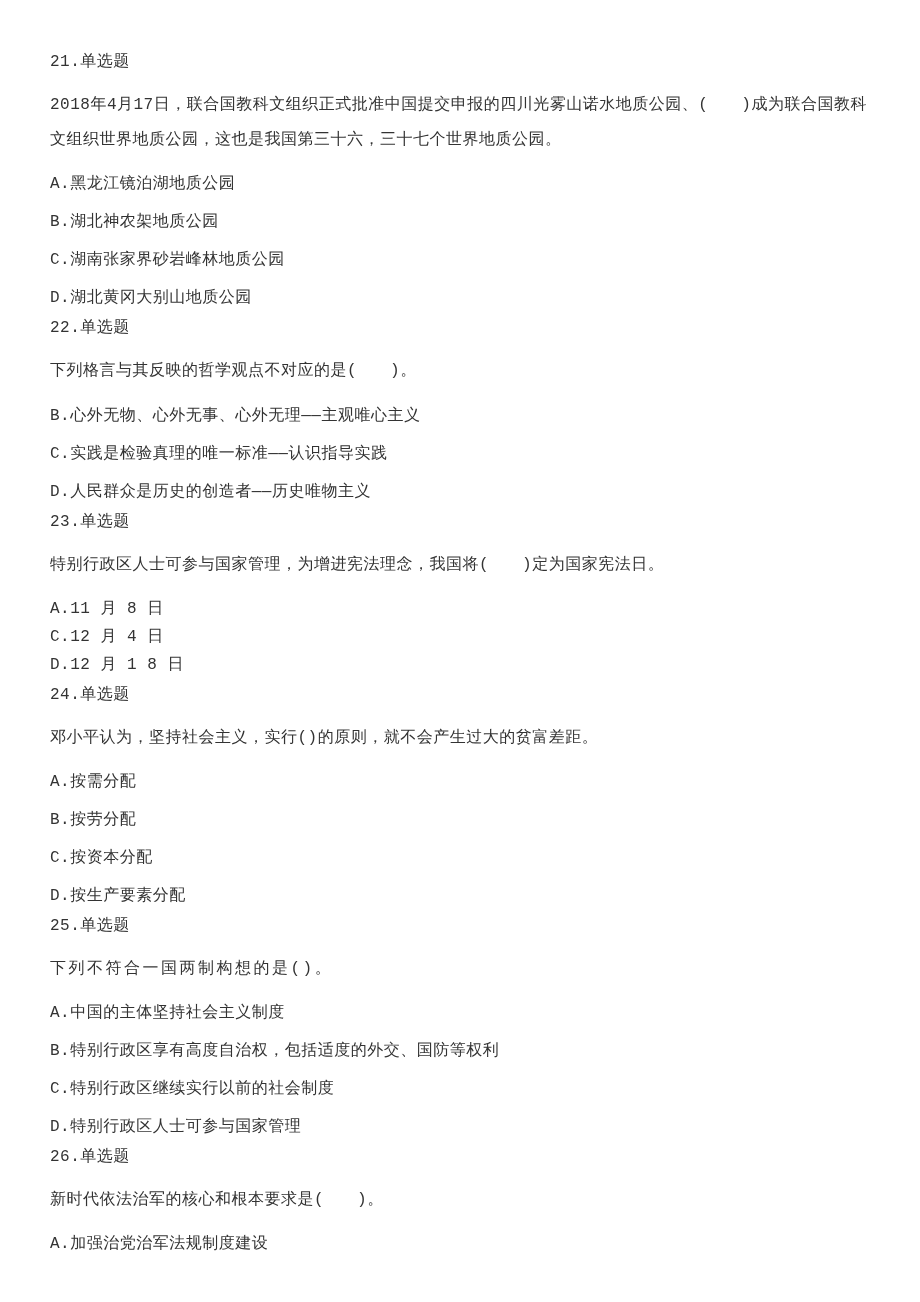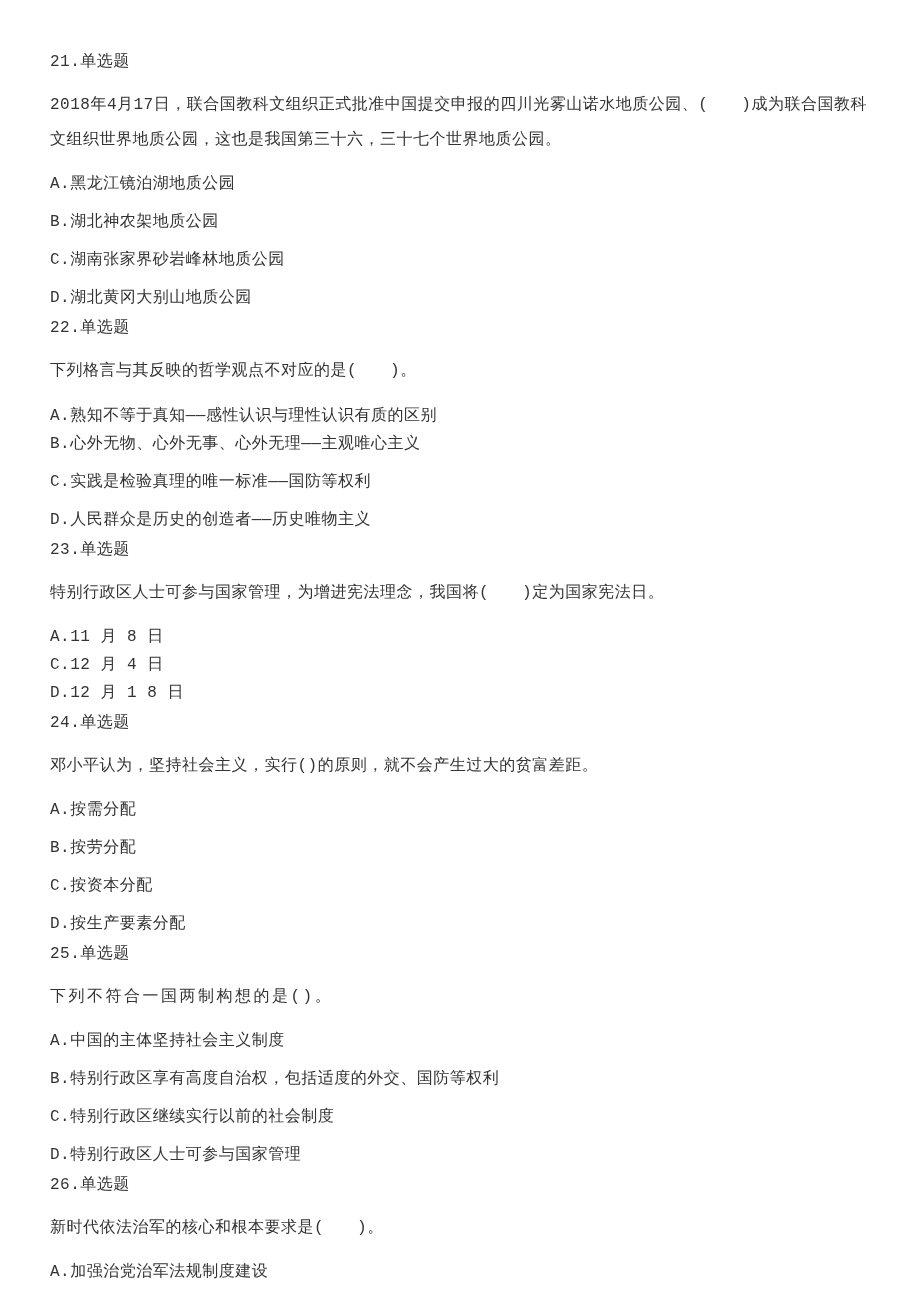--- a/index.html
+++ b/index.html
@@ -46,23 +46,22 @@
   <div class="q-stem">2018年4月17日，联合国教科文组织正式批准中国提交申报的四川光雾山诺水地质公园、(　　)成为联合国教科文组织世界地质公园，这也是我国第三十六，三十七个世界地质公园。</div>
   <div class="q-opt">A.黑龙江镜泊湖地质公园</div>
   <div class="q-opt">B.湖北神农架地质公园</div>
   <div class="q-opt">C.湖南张家界砂岩峰林地质公园</div>
   <div class="q-opt tight">D.湖北黄冈大别山地质公园</div>
 </div>
 
 <div class="q-block">
   <div class="q-header">22.单选题</div>
   <div class="q-stem">下列格言与其反映的哲学观点不对应的是(　　)。</div>
-  <div class="q-opt tight">A.熟知不等于真知——感性认识与理性认识有质的区别</div>
   <div class="q-opt">B.心外无物、心外无事、心外无理——主观唯心主义</div>
-  <div class="q-opt">C.实践是检验真理的唯一标准——国防等权利</div>
+  <div class="q-opt">C.实践是检验真理的唯一标准——认识指导实践</div>
   <div class="q-opt tight">D.人民群众是历史的创造者——历史唯物主义</div>
 </div>
 
 <div class="q-block">
   <div class="q-header">23.单选题</div>
   <div class="q-stem">特别行政区人士可参与国家管理，为增进宪法理念，我国将(　　)定为国家宪法日。</div>
   <div class="q-opt tight">A.11 月 8 日</div>
   <div class="q-opt tight">C.12 月 4 日</div>
   <div class="q-opt tight">D.12 月 1 8 日</div>
 </div>

